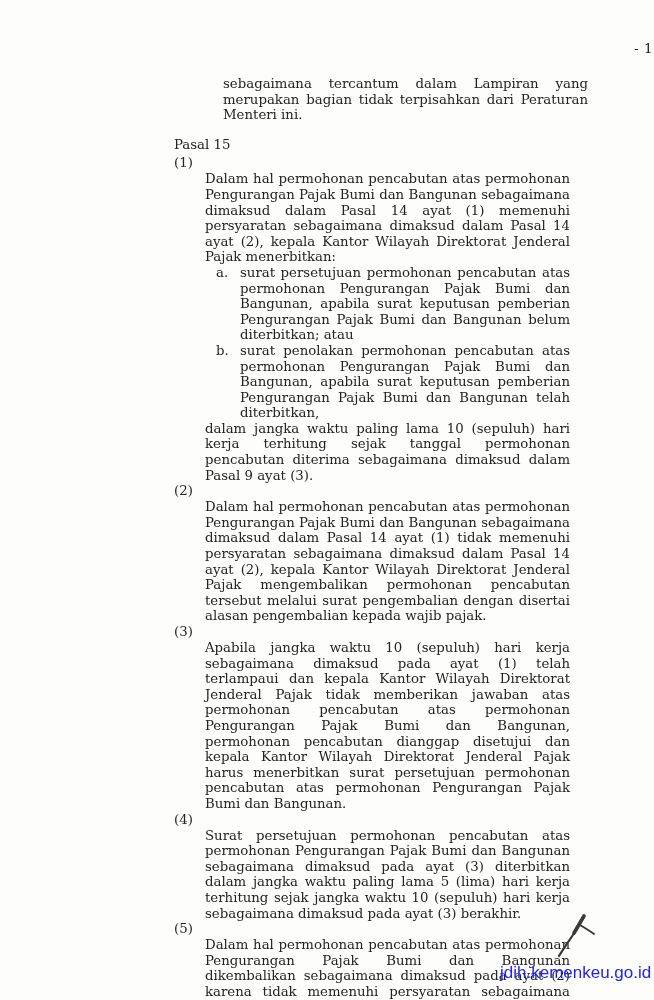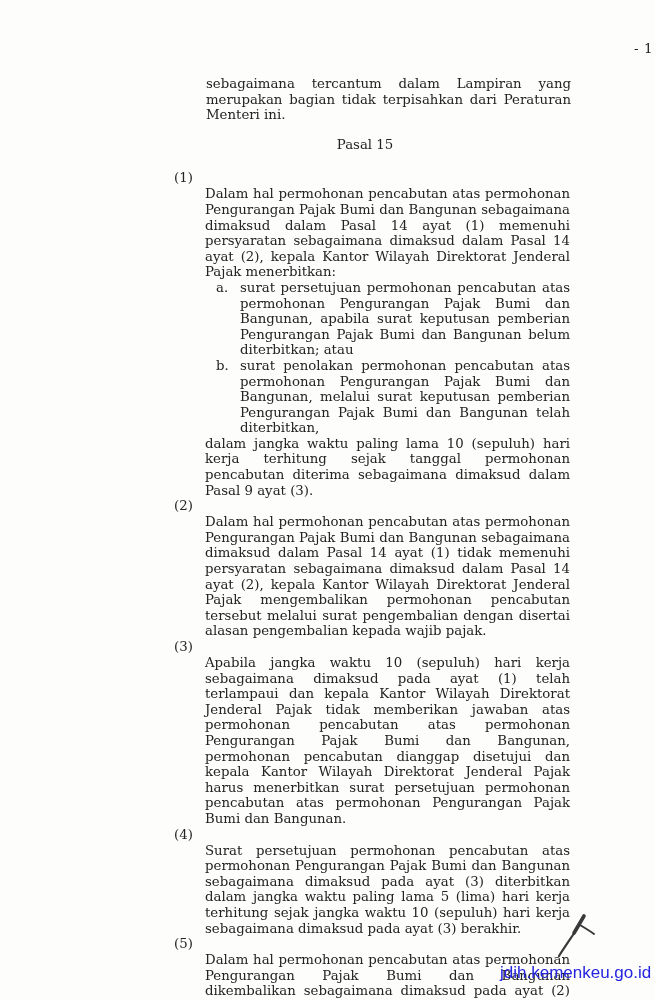--- a/index.html
+++ b/index.html
@@ -29,30 +29,30 @@
   }
   .content {
     position: absolute;
     left: 174px;
     top: 76px;
     width: 396px;
     font-size: 13.3px;
     line-height: 15.6px;
   }
   .intro {
-    margin: 0 0 0 32px;
+    margin: 0 0 0 49px;
     width: 365px;
     text-align: justify;
   }
   .section-title {
-    margin: 14px 0 18px 0;
+    margin: 14px 0 3px 0;
     width: 396px;
     padding-right: 14px;
     box-sizing: border-box;
-    text-align: center;
+    text-align: left;
     font-size: 13.3px;
     font-weight: normal;
   }
   .clause {
     display: flex;
     align-items: flex-start;
   }
   .clause-num {
     flex: none;
     width: 31px;
@@ -110,21 +110,21 @@
     <div class="clause">
       <span class="clause-num">(1)</span>
       <div class="clause-body">
         <p>Dalam hal permohonan pencabutan atas permohonan Pengurangan Pajak Bumi dan Bangunan sebagaimana dimaksud dalam Pasal 14 ayat (1) memenuhi persyaratan sebagaimana dimaksud dalam Pasal 14 ayat (2), kepala Kantor Wilayah Direktorat Jenderal Pajak menerbitkan:</p>
         <div class="subitem">
           <span class="subitem-letter">a.</span>
           <p>surat persetujuan permohonan pencabutan atas permohonan Pengurangan Pajak Bumi dan Bangunan, apabila surat keputusan pemberian Pengurangan Pajak Bumi dan Bangunan belum diterbitkan; atau</p>
         </div>
         <div class="subitem">
           <span class="subitem-letter">b.</span>
-          <p>surat penolakan permohonan pencabutan atas permohonan Pengurangan Pajak Bumi dan Bangunan, melalui surat keputusan pemberian Pengurangan Pajak Bumi dan Bangunan telah diterbitkan,</p>
+          <p>surat penolakan permohonan pencabutan atas permohonan Pengurangan Pajak Bumi dan Bangunan, apabila surat keputusan pemberian Pengurangan Pajak Bumi dan Bangunan telah diterbitkan,</p>
         </div>
         <p>dalam jangka waktu paling lama 10 (sepuluh) hari kerja terhitung sejak tanggal permohonan pencabutan diterima sebagaimana dimaksud dalam Pasal 9 ayat (3).</p>
       </div>
     </div>
 
     <div class="clause">
       <span class="clause-num">(2)</span>
       <div class="clause-body">
         <p>Dalam hal permohonan pencabutan atas permohonan Pengurangan Pajak Bumi dan Bangunan sebagaimana dimaksud dalam Pasal 14 ayat (1) tidak memenuhi persyaratan sebagaimana dimaksud dalam Pasal 14 ayat (2), kepala Kantor Wilayah Direktorat Jenderal Pajak mengembalikan permohonan pencabutan tersebut melalui surat pengembalian dengan disertai alasan pengembalian kepada wajib pajak.</p>
       </div>

